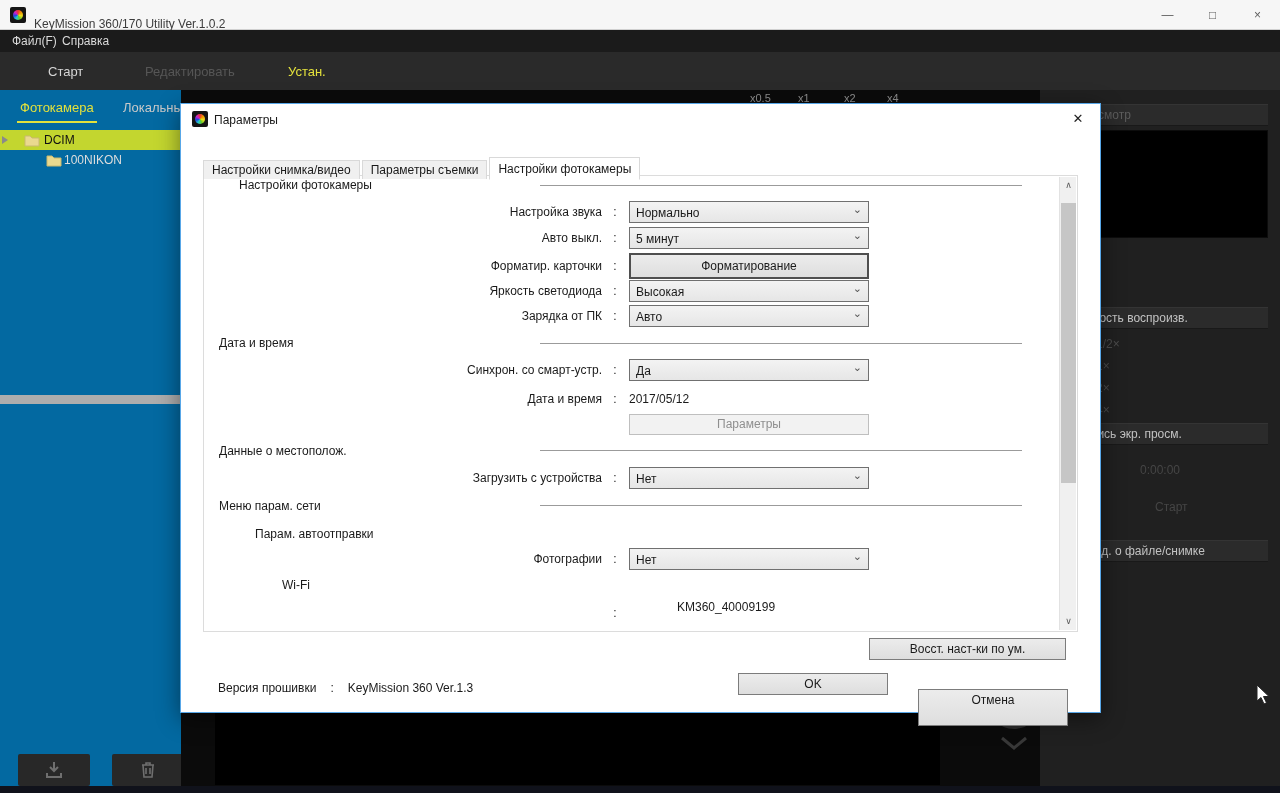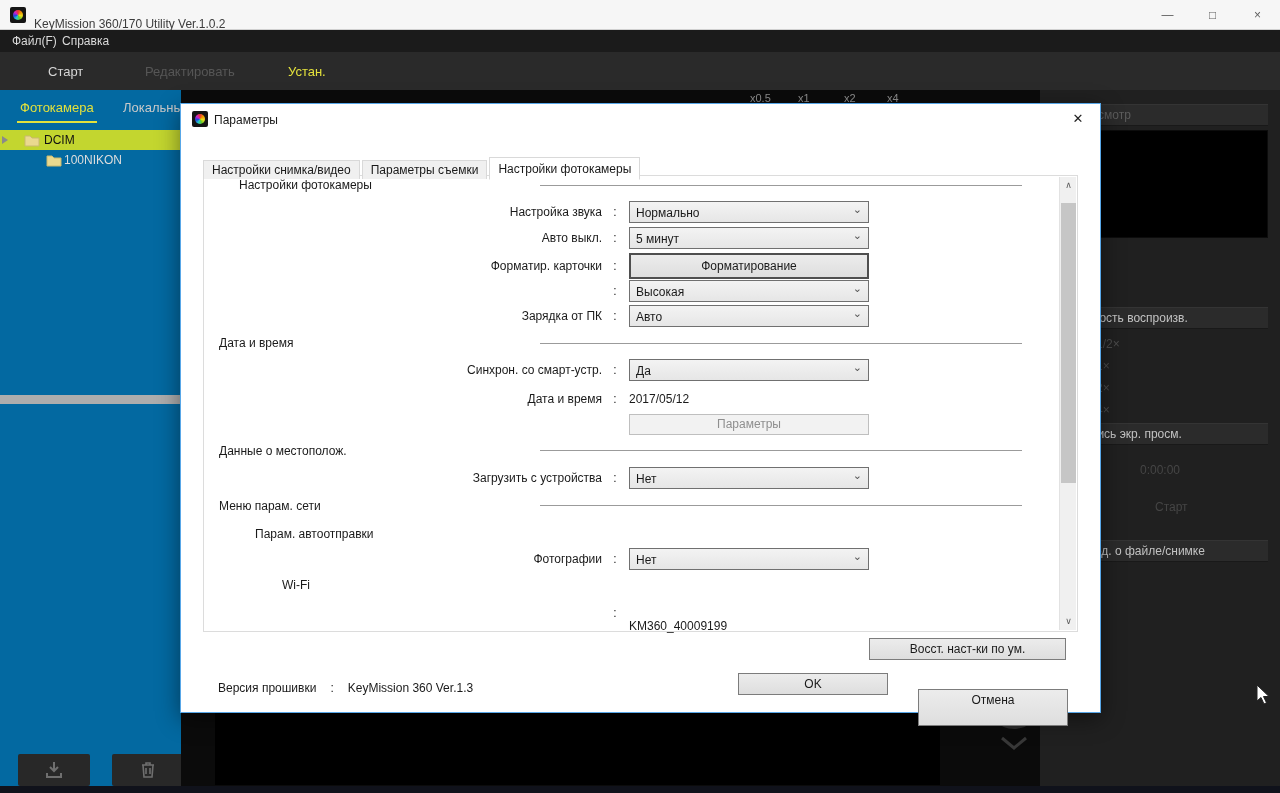--- a/index.html
+++ b/index.html
@@ -189,20 +189,21 @@
     <span class="fcolon" style="top:55px;">:</span>
     <div class="combo" style="top:51px;">
       <span class="ctext">5 минут</span>
       <span class="carrow">⌄</span>
     </div>
 
     <span class="flabel" style="top:83px;">Форматир. карточки</span>
     <span class="fcolon" style="top:83px;">:</span>
     <div class="btn focusborder" style="left:425px; top:77px; width:240px; height:26px; line-height:22px;">Форматирование</div>
 
+    <span class="flabel" style="top:108px;">Яркость светодиода</span>
     <span class="fcolon" style="top:108px;">:</span>
     <div class="combo" style="top:104px;">
       <span class="ctext">Высокая</span>
       <span class="carrow">⌄</span>
     </div>
 
     <span class="flabel" style="top:133px;">Зарядка от ПК</span>
     <span class="fcolon" style="top:133px;">:</span>
     <div class="combo" style="top:129px;">
       <span class="ctext">Авто</span>
@@ -243,21 +244,21 @@
     <span class="flabel" style="top:376px;">Фотографии</span>
     <span class="fcolon" style="top:376px;">:</span>
     <div class="combo" style="top:372px;">
       <span class="ctext">Нет</span>
       <span class="carrow">⌄</span>
     </div>
 
     <span class="sectionlabel" style="left:78px; top:402px;text-align:right;">Wi-Fi</span>
 
     <span class="fcolon" style="top:430px;">:</span>
-    <span class="fvalue" style="top:443px;">KM360_40009199</span>
+    <span class="fvalue" style="top:424px;margin-left:48px;">KM360_40009199</span>
 
     <div class="scrollbar">
       <span class="sb-arrow" style="top:0;">∧</span>
       <div class="sb-thumb"></div>
       <span class="sb-arrow" style="bottom:0;">∨</span>
     </div>
   </div>
 
   <div class="btn" style="left:688px; top:534px; width:197px; height:22px; line-height:20px;">Восст. наст-ки по ум.</div>
   <div class="btn" style="left:557px; top:569px; width:150px; height:22px; line-height:20px;">OK</div>

